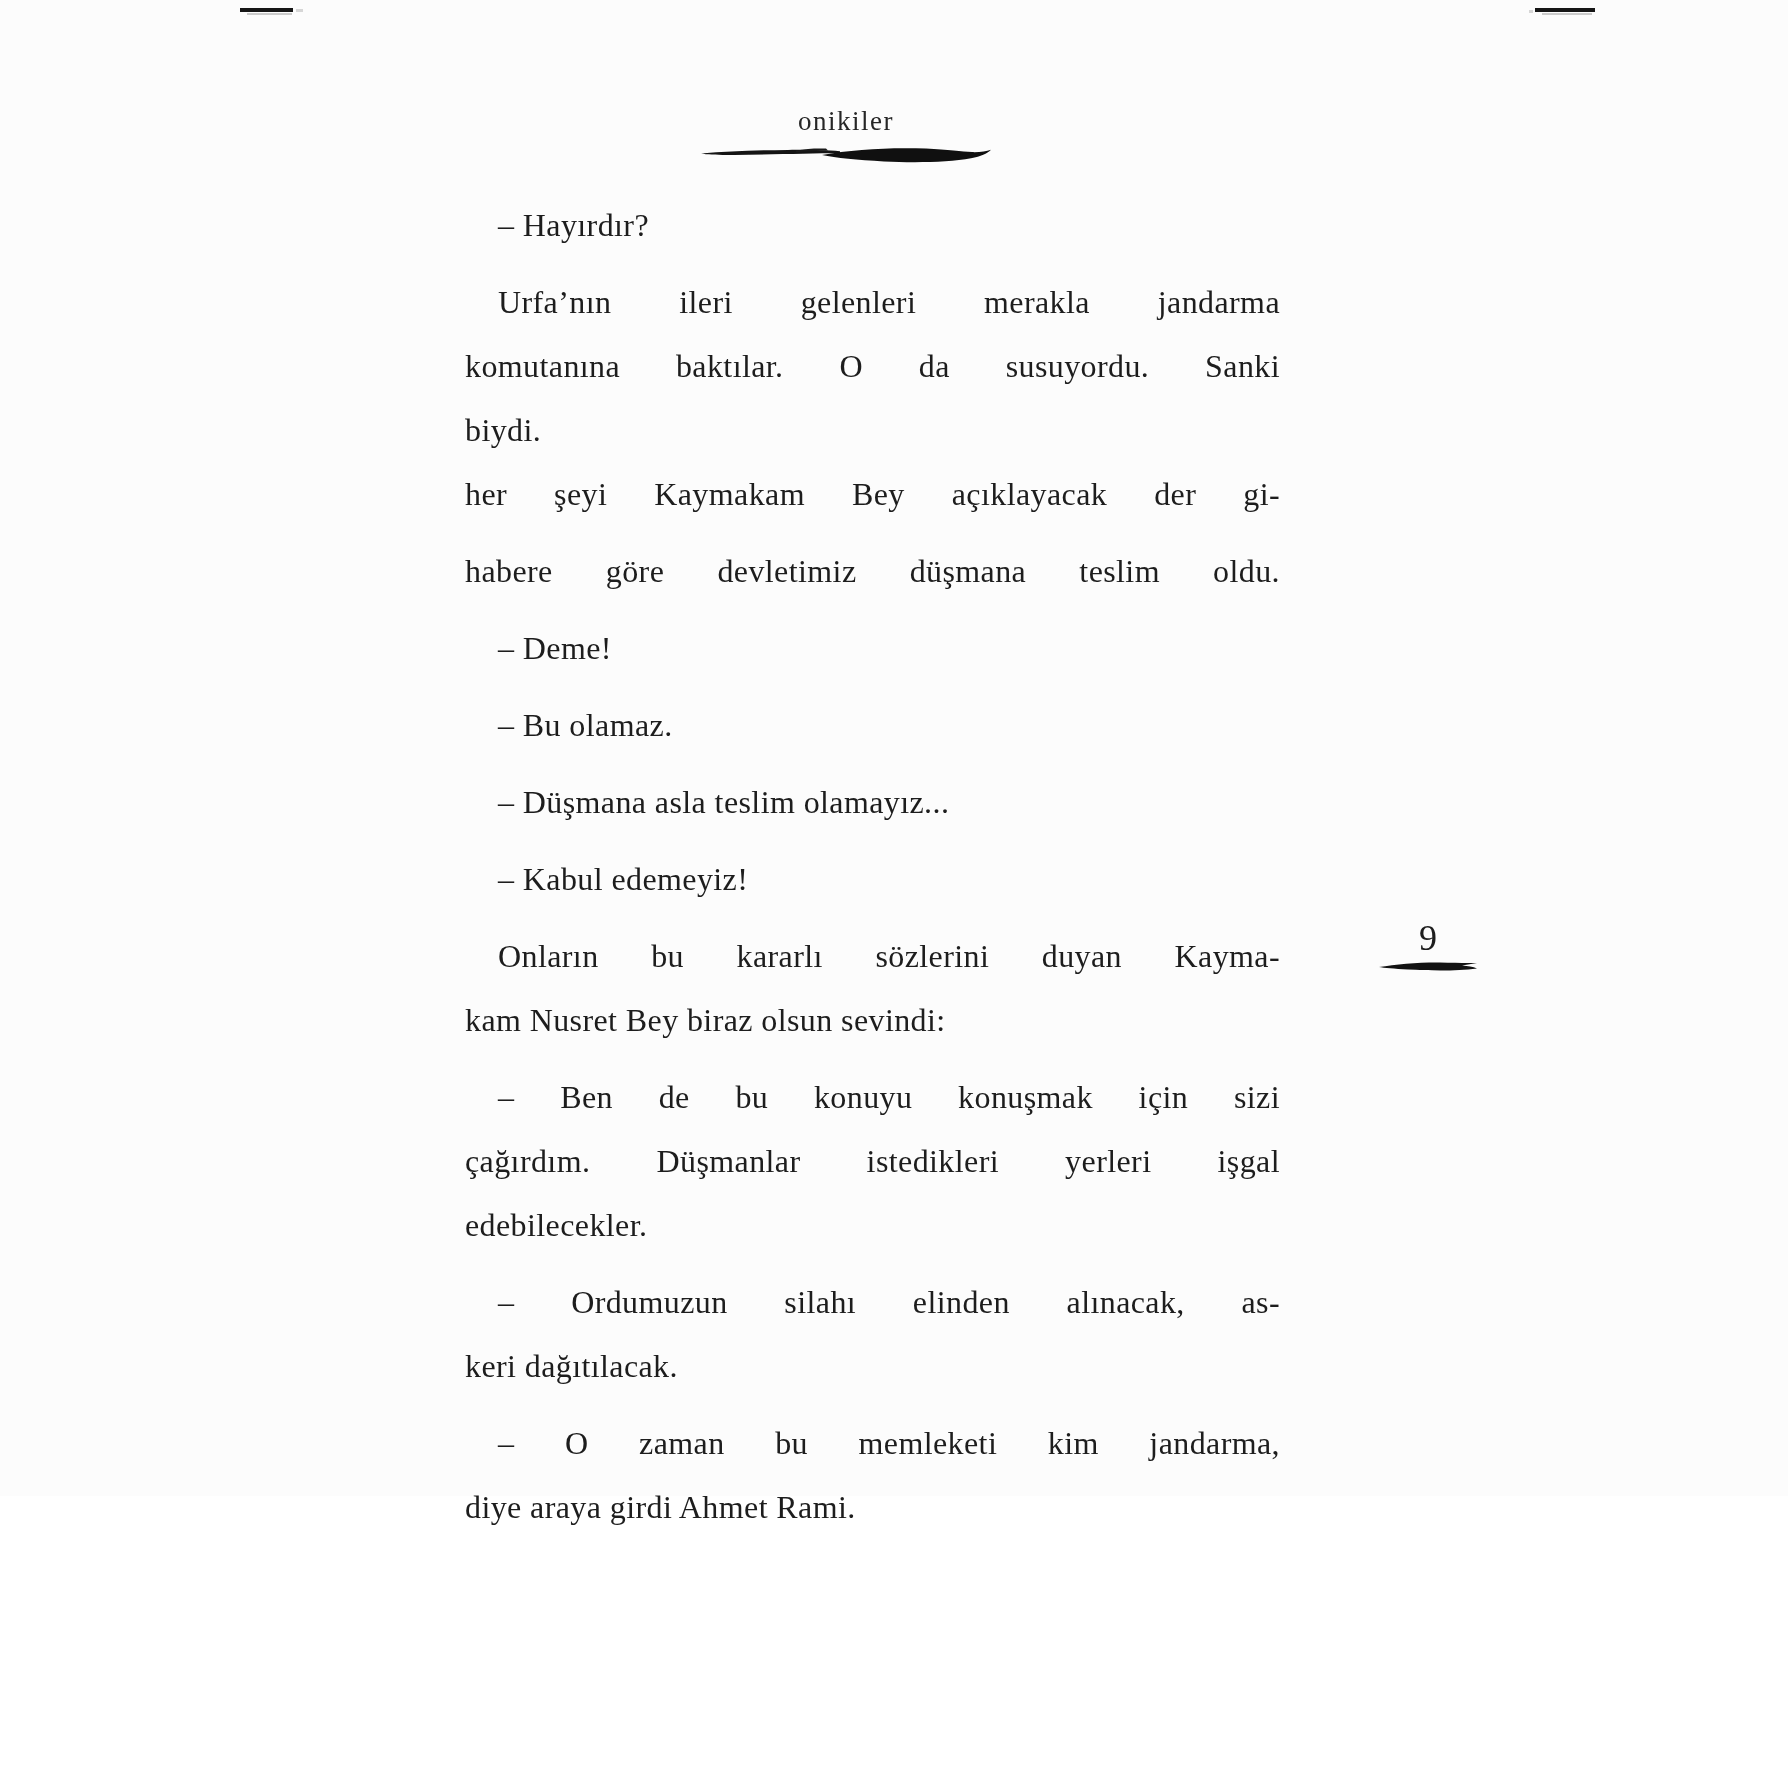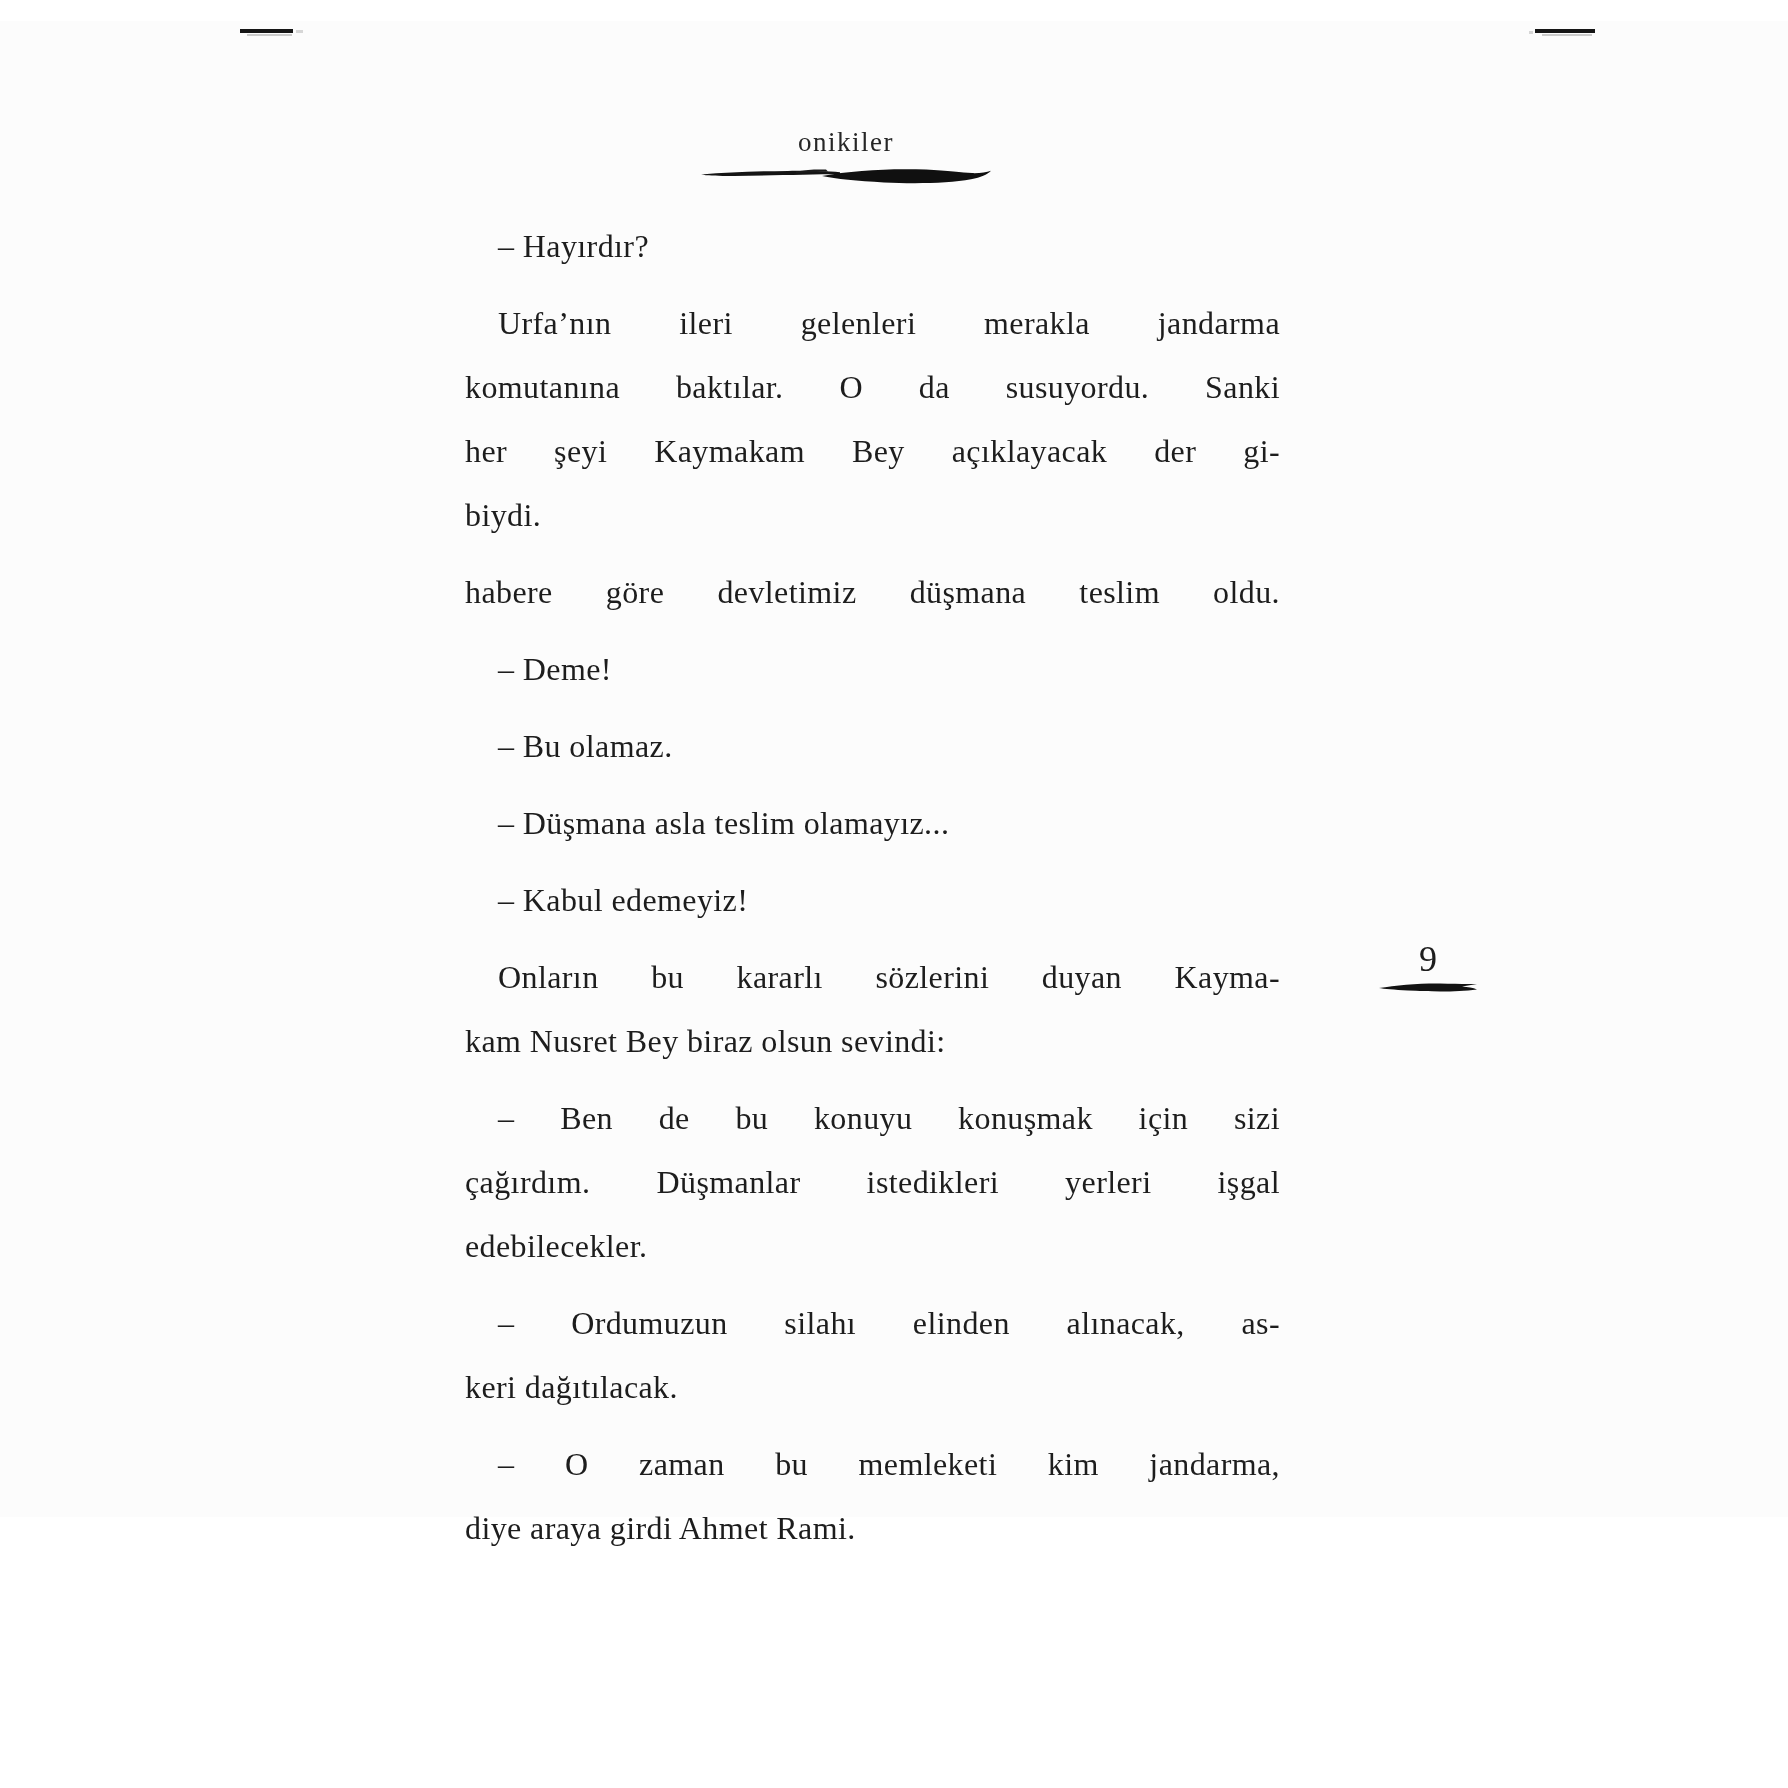--- a/index.html
+++ b/index.html
@@ -7,21 +7,20 @@
     width: 1788px; height: 1788px;
     background: #ffffff;
     font-family: "Liberation Serif", "DejaVu Serif", serif;
     overflow: hidden;
   }
   .page {
     position: relative;
     width: 1788px; height: 1496px;
     background: #fcfcfc;
     color: #1d1d1d;
-    margin-top: 21px;
   }
 
   
   .trim-mark { position: absolute; top: 0; height: 20px; }
   .trim-left  { left: 238px;  width: 70px; }
   .trim-right { left: 1528px; width: 80px; }
   .trim-bar   { position: absolute; background: #161616; }
   .trim-bar.main  { top: 8px;  height: 4px; }
   .trim-bar.ghost { top: 13px; height: 2px; background: #9a9a9a; opacity: .5; }
   .trim-tick { position: absolute; background: #b0b0b0; opacity: .5; }
@@ -118,22 +117,22 @@
     </svg>
   </div>
 
   <main class="text-block">
       <div class="para">
         <div class="line first">– Hayırdır?</div>
       </div>
       <div class="para">
         <div class="line j first">Urfa’nın ileri gelenleri merakla jandarma</div>
         <div class="line j">komutanına baktılar. O da susuyordu. Sanki</div>
+        <div class="line">biydi.</div>
         <div class="line j">her şeyi Kaymakam Bey açıklayacak der gi-</div>
-        <div class="line">biydi.</div>
       </div>
       <div class="para">
         <div class="line j">habere göre devletimiz düşmana teslim oldu.</div>
       </div>
       <div class="para">
         <div class="line first">– Deme!</div>
       </div>
       <div class="para">
         <div class="line first">– Bu olamaz.</div>
       </div>

